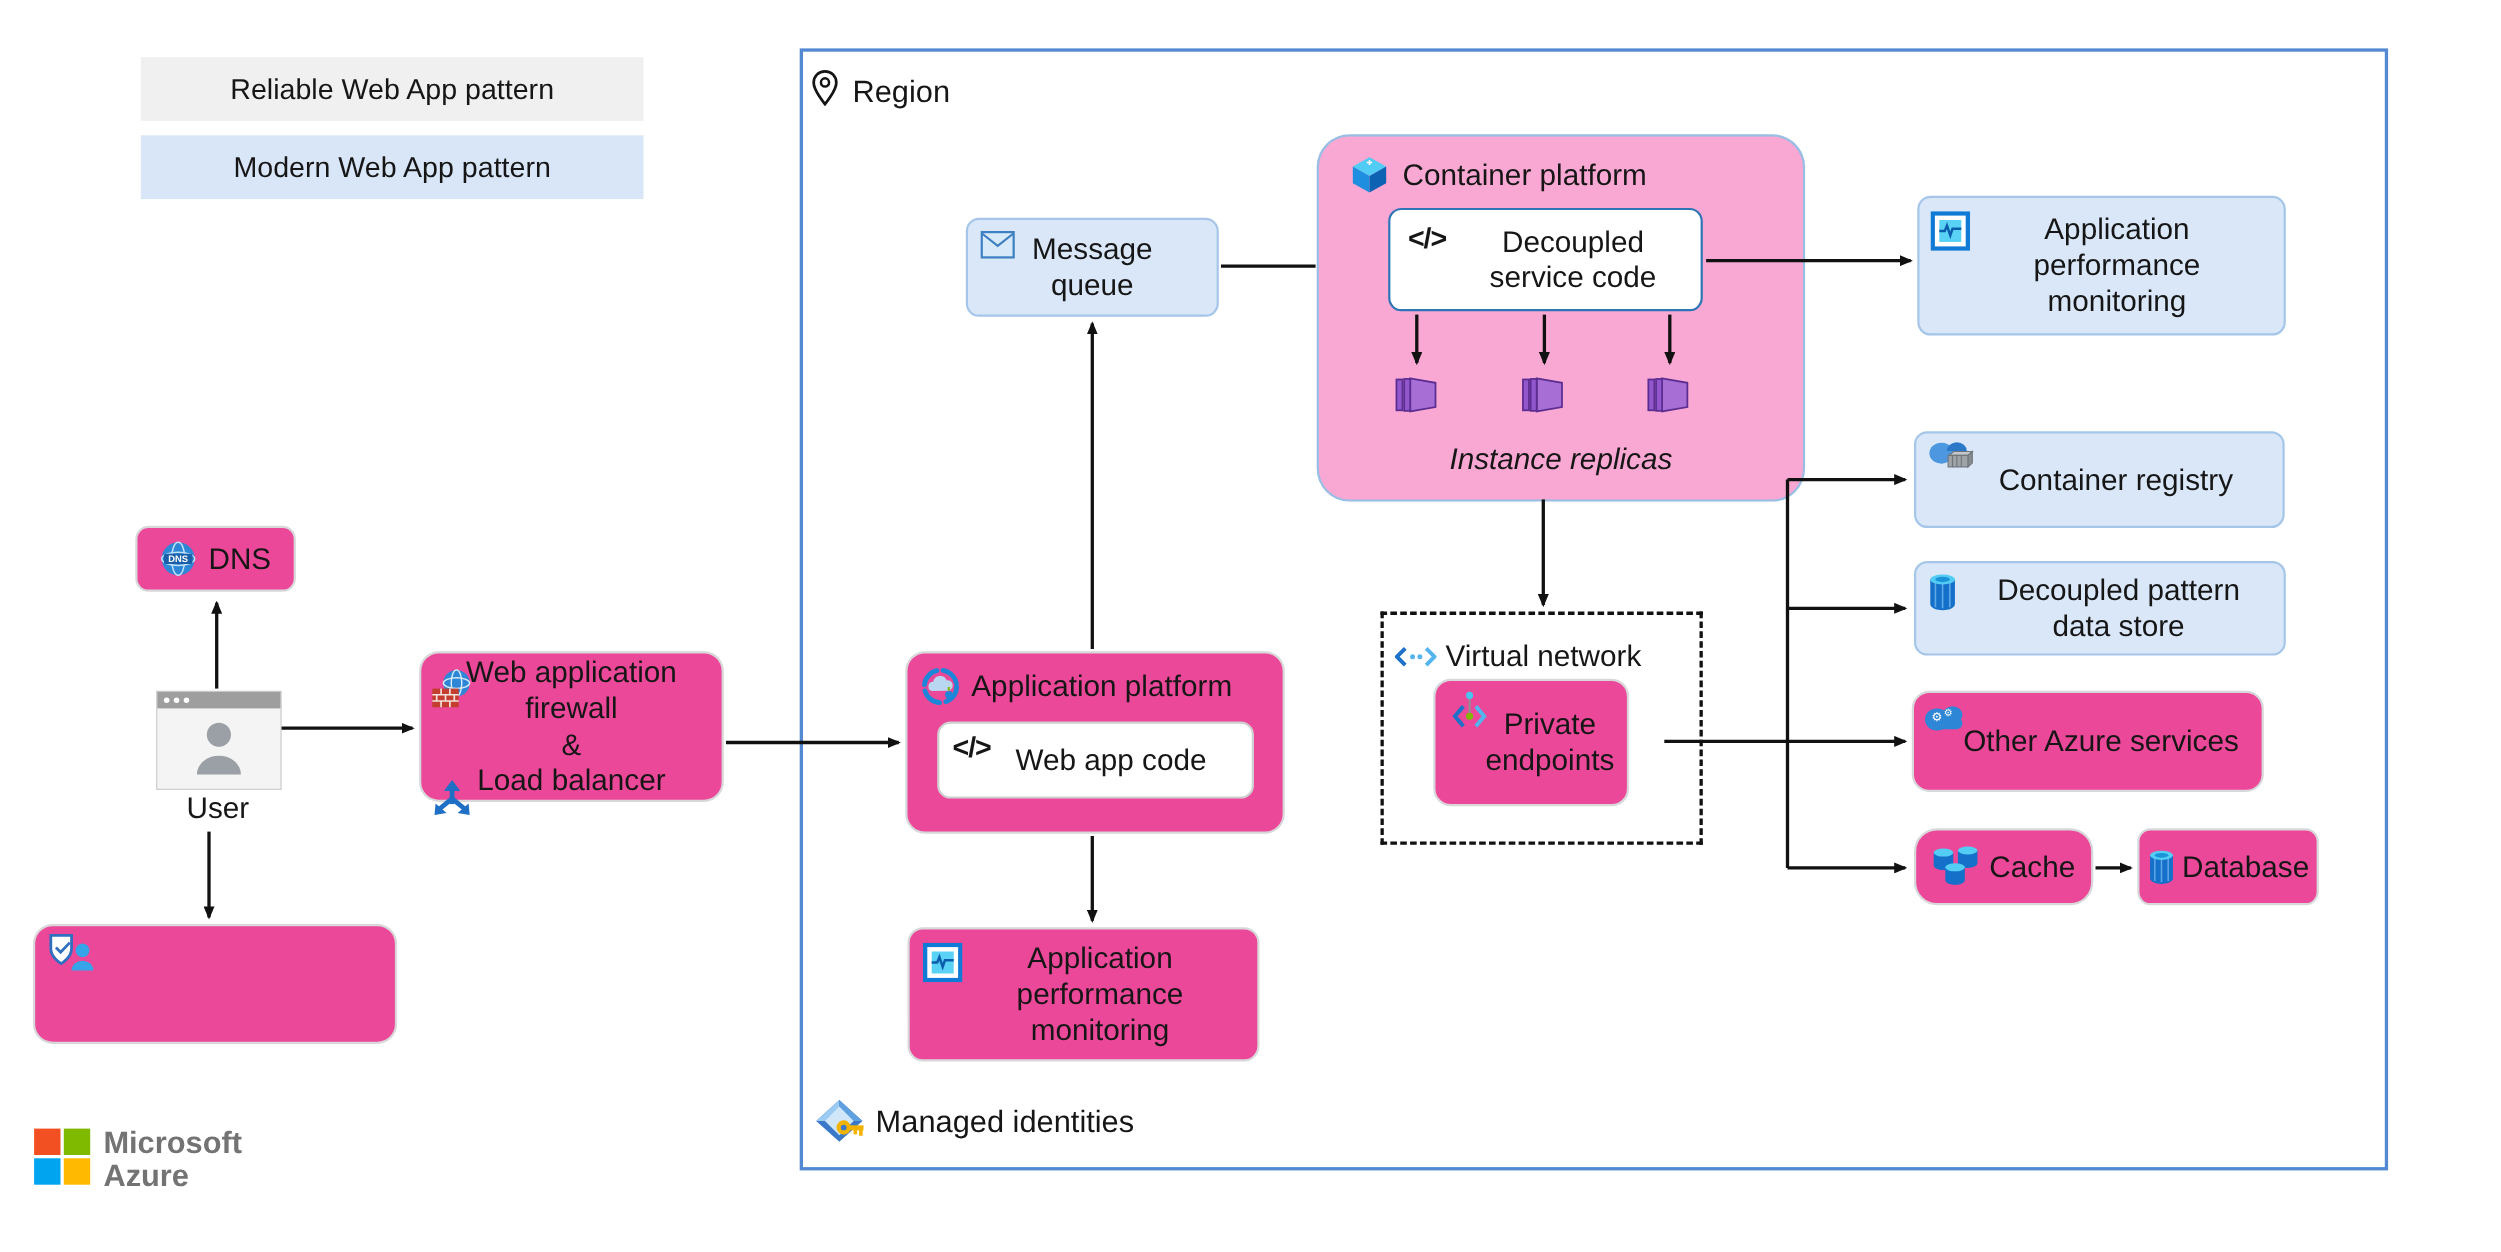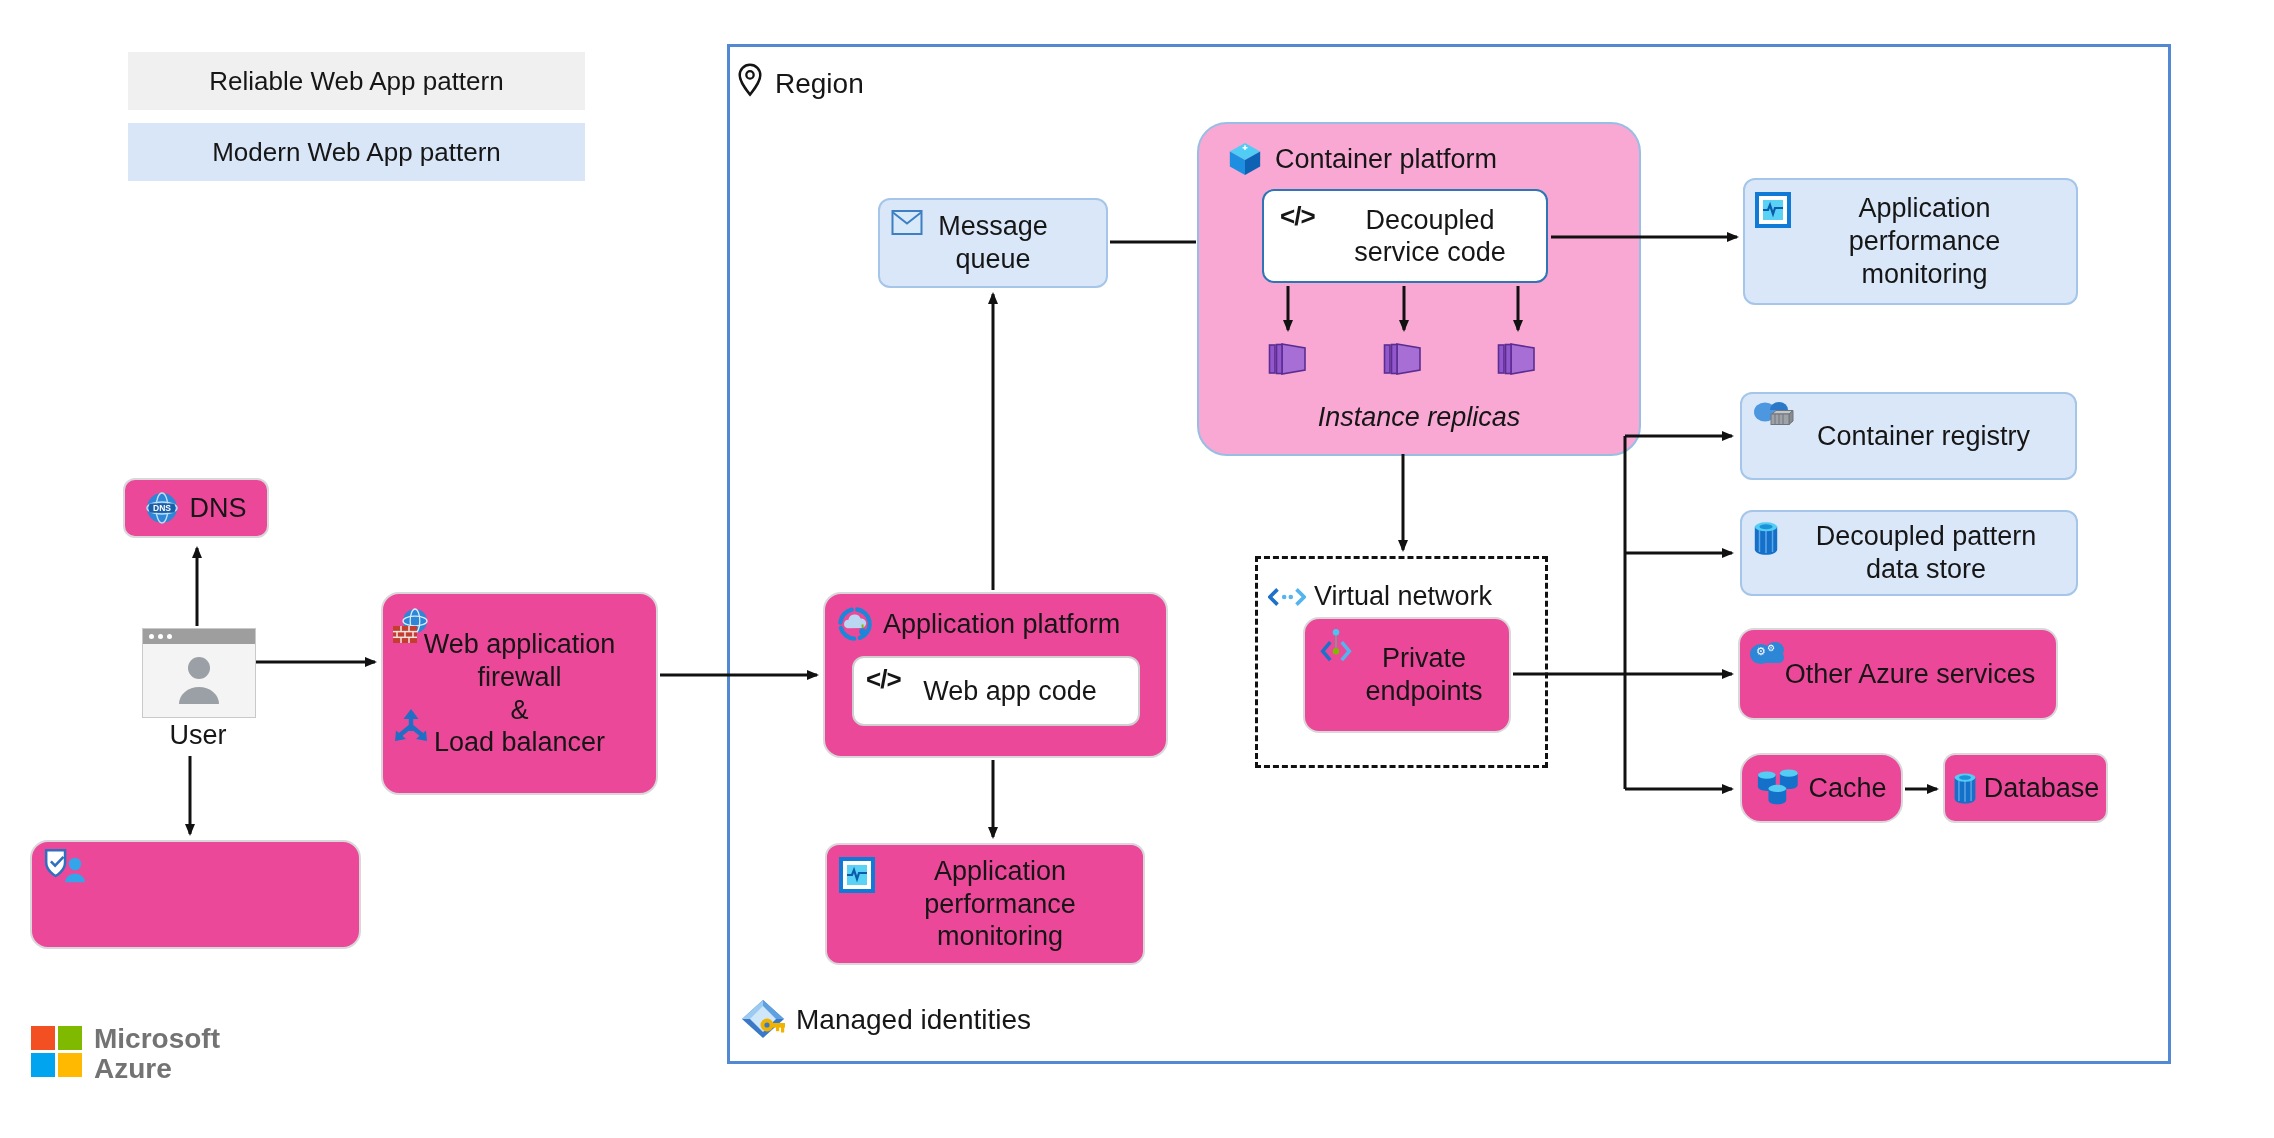--- a/index.html
+++ b/index.html
@@ -78,21 +78,21 @@
     </div>
     <div style="display:flex;justify-content:center;margin-top:4px;">
       <svg width="62" height="60" viewBox="0 0 62 60">
           <circle cx="31" cy="20" r="11" fill="#9AA0A6"></circle>
           <path d="M11 56 a20 17 0 0 1 40 0 Z" fill="#9AA0A6"></path>
         </svg>
     </div>
   </div>
   <div class="user-label">User</div>
 
-  <div class="node gray" style="left:381px;top:592px;width:277px;height:203px;border-radius:18px;">
+  <div class="node gray" style="left:381px;top:592px;width:277px;height:137px;border-radius:18px;">
     <span class="icon-tl" style="left:8px;top:14px;">
       <svg width="40" height="38" viewBox="0 0 40 38">
           <circle cx="24" cy="13" r="12" fill="#2E86D6"></circle>
           <ellipse cx="24" cy="13" rx="12" ry="4.8" fill="none" stroke="#D6EBFA" stroke-width="1.3"></ellipse>
           <ellipse cx="24" cy="13" rx="4.8" ry="12" fill="none" stroke="#D6EBFA" stroke-width="1.3"></ellipse>
           <rect x="2" y="18" width="24" height="17" fill="#C43E2F"></rect>
           <g stroke="#F3E4E1" stroke-width="1.5">
             <line x1="2" y1="23.6" x2="26" y2="23.6"></line>
             <line x1="2" y1="29.3" x2="26" y2="29.3"></line>
             <line x1="10" y1="18" x2="10" y2="23.6"></line>
@@ -249,21 +249,21 @@
             <polyline points="10,3 2,11 10,19" stroke="#1D71C8" stroke-width="3.8" fill="none"></polyline>
             <polyline points="30,3 38,11 30,19" stroke="#54B5EE" stroke-width="3.8" fill="none"></polyline>
             <circle cx="17" cy="11" r="2.4" fill="#54B5EE"></circle>
             <circle cx="24" cy="11" r="2.4" fill="#54B5EE"></circle>
           </svg>
       </span>
       <span>Virtual network</span>
     </div>
   </div>
 
-  <div class="node gray" style="left:1303px;top:617px;width:208px;height:116px;border-radius:16px;">
+  <div class="node gray" style="left:1303px;top:617px;width:178px;height:116px;border-radius:16px;">
     <span class="icon-tl" style="left:12px;top:6px;">
       <svg width="38" height="40" viewBox="0 0 40 40">
           <polyline points="14,17 6,26.5 14,36" stroke="#1D71C8" stroke-width="3.8" fill="none"></polyline>
           <polyline points="26,17 34,26.5 26,36" stroke="#54B5EE" stroke-width="3.8" fill="none"></polyline>
           <circle cx="20" cy="26.5" r="3.4" fill="#7FBA00"></circle>
           <line x1="20" y1="23" x2="20" y2="9" stroke="#8D9196" stroke-width="2"></line>
           <circle cx="20" cy="6.5" r="3.4" fill="#49C5F2"></circle>
         </svg>
     </span>
     <span style="width:140px;margin-left:34px;">Private endpoints</span>

